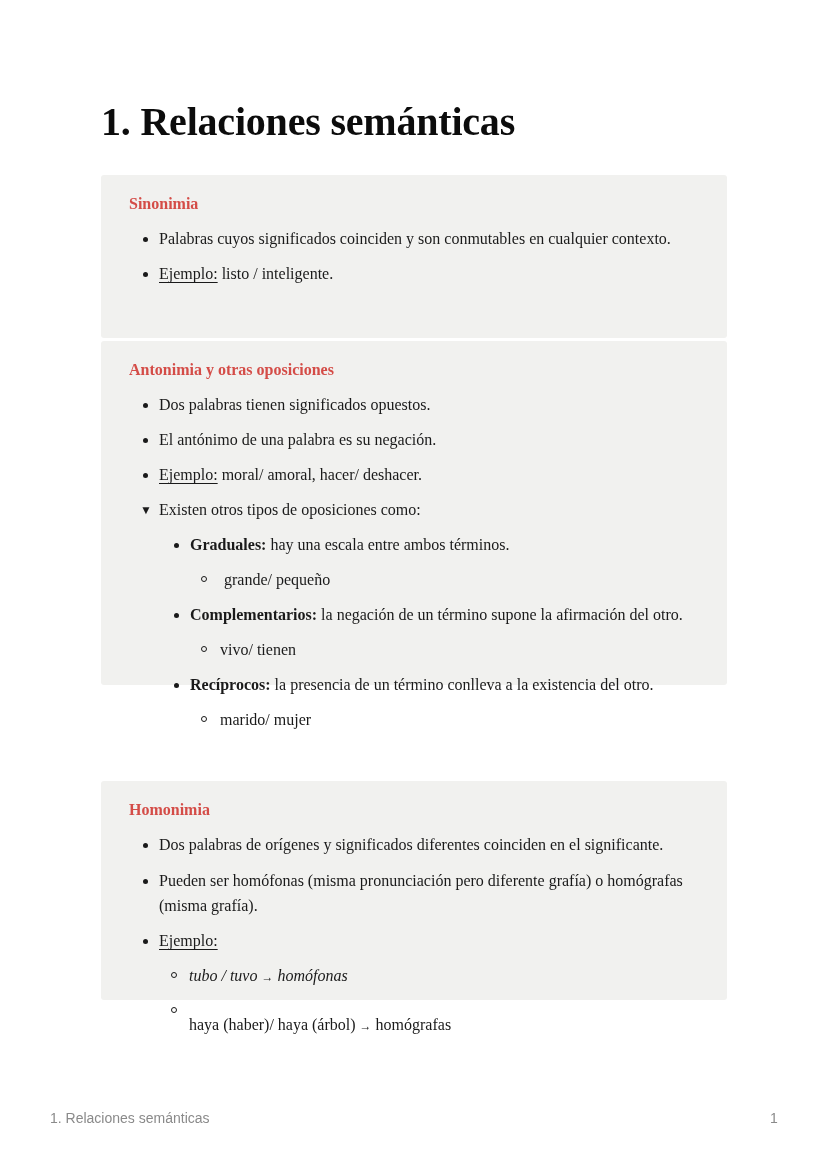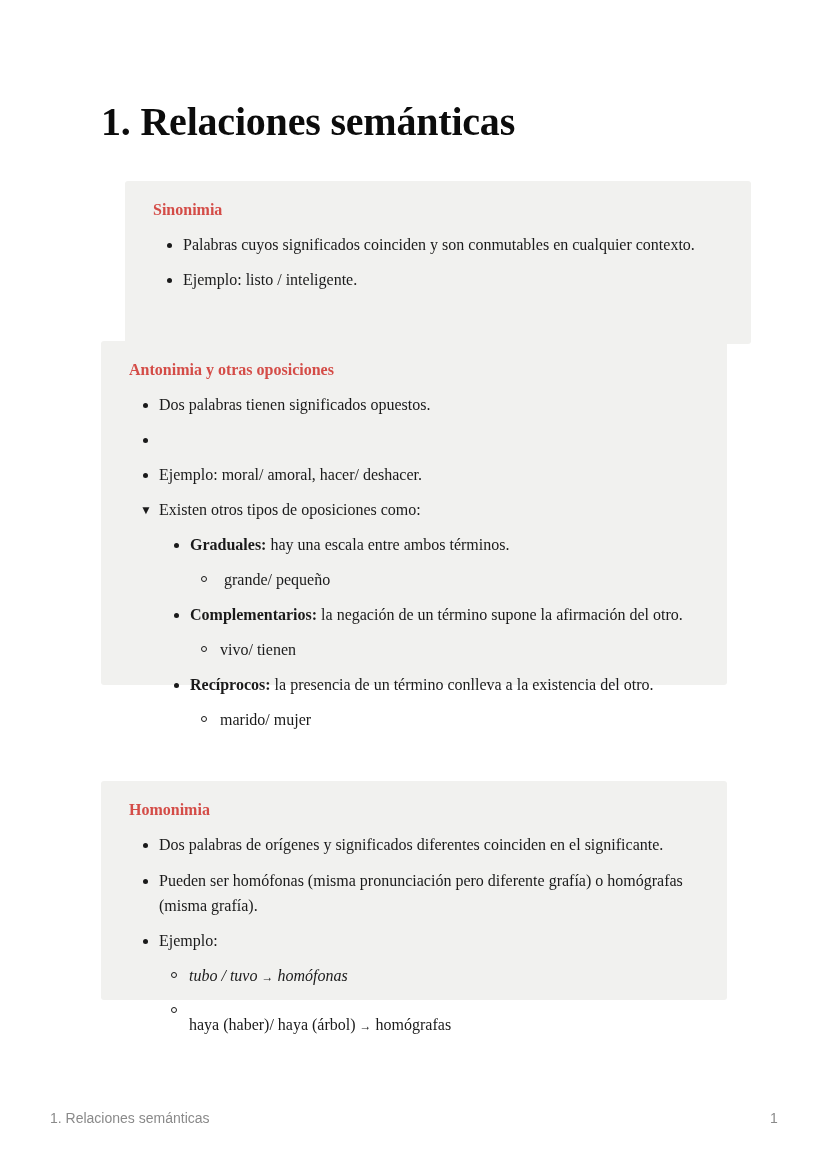--- a/index.html
+++ b/index.html
@@ -23,33 +23,33 @@
   }
   .bullet-disc {
     position: absolute; width: 5px; height: 5px; border-radius: 50%; background: #1a1a1a;
   }
   .bullet-circle {
     position: absolute; width: 4px; height: 4px; border-radius: 50%; border: 1.3px solid #1a1a1a; background: transparent;
   }
   .toggle-tri {
     position: absolute; font-size: 12px; line-height: 24px; color: #1a1a1a; cursor: pointer;
   }
-  .u { text-underline-offset: 3px; }
+  .u { text-decoration: underline; text-underline-offset: 3px; }
   .b { font-weight: bold; }
   .footer {
     position: absolute; top: 1110px; font-family: "Liberation Sans", sans-serif;
     font-size: 14px; color: #8a8a8a;
   }
 </style>
 </head>
 <body>
 
 <h1 class="page-title">1. Relaciones semánticas</h1>
 
-<div class="callout" style="top:181px; height:163px;margin-left:24px;">
+<div class="callout" style="top:175px; height:163px;">
   <div class="callout-title" style="top:20px;">Sinonimia</div>
 
   <span class="bullet-disc" style="left:42px; top:62px;"></span>
   <div class="line" style="left:58px; top:52px;">
     <span>Palabras cuyos significados coinciden y son conmutables en cualquier contexto.</span>
   </div>
 
   <span class="bullet-disc" style="left:42px; top:97px;"></span>
   <div class="line" style="left:58px; top:87px;">
     <span class="u">Ejemplo:</span><span> listo / inteligente.</span>
@@ -58,20 +58,23 @@
 
 <div class="callout" style="top:341px; height:344px;">
   <div class="callout-title" style="top:20px;">Antonimia y otras oposiciones</div>
 
   <span class="bullet-disc" style="left:42px; top:62px;"></span>
   <div class="line" style="left:58px; top:52px;">
     <span>Dos palabras tienen significados opuestos.</span>
   </div>
 
   <span class="bullet-disc" style="left:42px; top:97px;"></span>
+  <div class="line" style="left:58px; top:87px;">
+    <span>El antónimo de una palabra es su negación.</span>
+  </div>
 
   <span class="bullet-disc" style="left:42px; top:132px;"></span>
   <div class="line" style="left:58px; top:122px;">
     <span class="u">Ejemplo:</span><span> moral/ amoral, hacer/ deshacer.</span>
   </div>
 
   <span class="toggle-tri" style="left:39px; top:157px;">▼</span>
   <div class="line" style="left:58px; top:157px;">
     <span>Existen otros tipos de oposiciones como:</span>
   </div>

